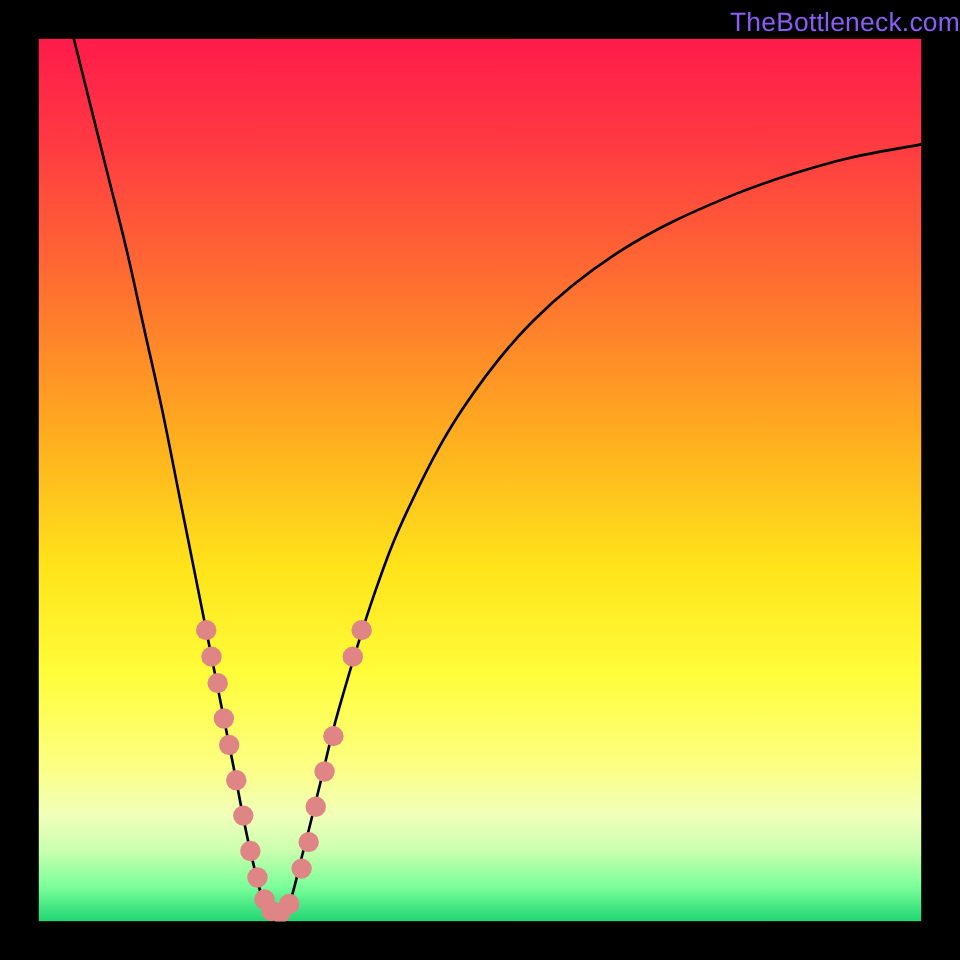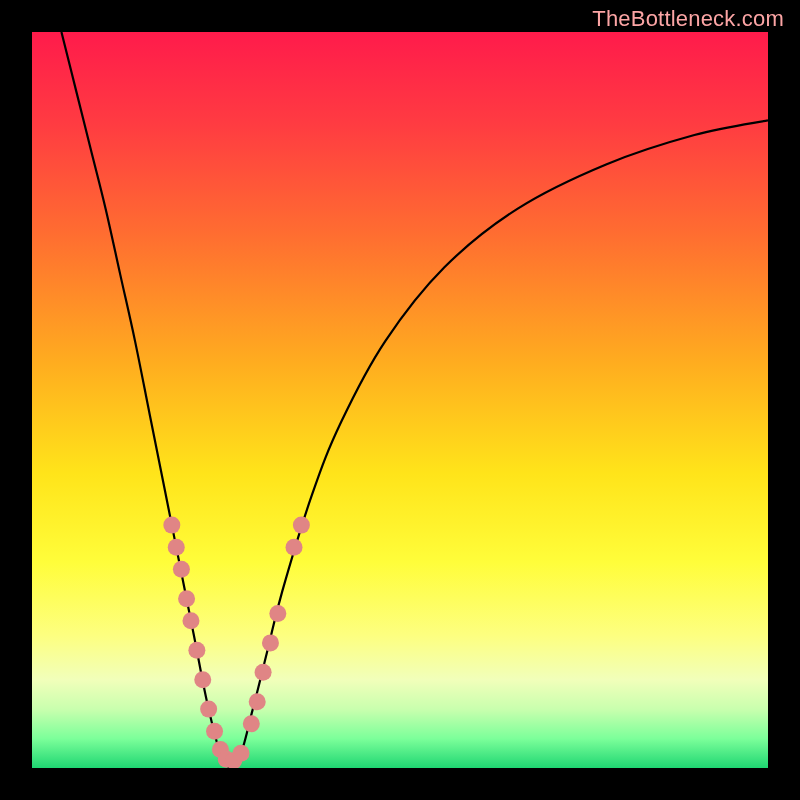--- a/index.html
+++ b/index.html
@@ -28,22 +28,22 @@
   .gradient-bg {
     position: absolute;
     left: 0;
     top: 0;
     width: 100%;
     height: 100%;
   }
   .watermark {
     position: absolute;
     top: 6px;
-    right: 16px;
-    color: #fca5a5;
+    right: 0;
+    color: #8b5cf6;
     font-size: 22px;
     letter-spacing: 0.2px;
     font-weight: 400;
   }
   svg.curve {
     position: absolute;
     left: 0;
     top: 0;
     width: 100%;
     height: 100%;

